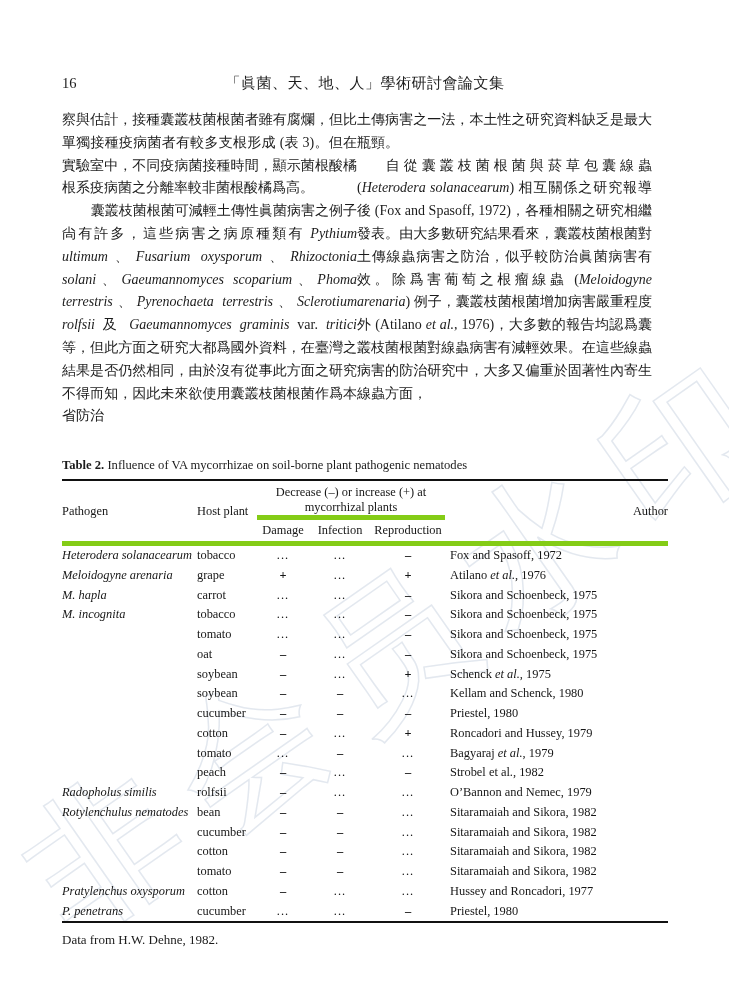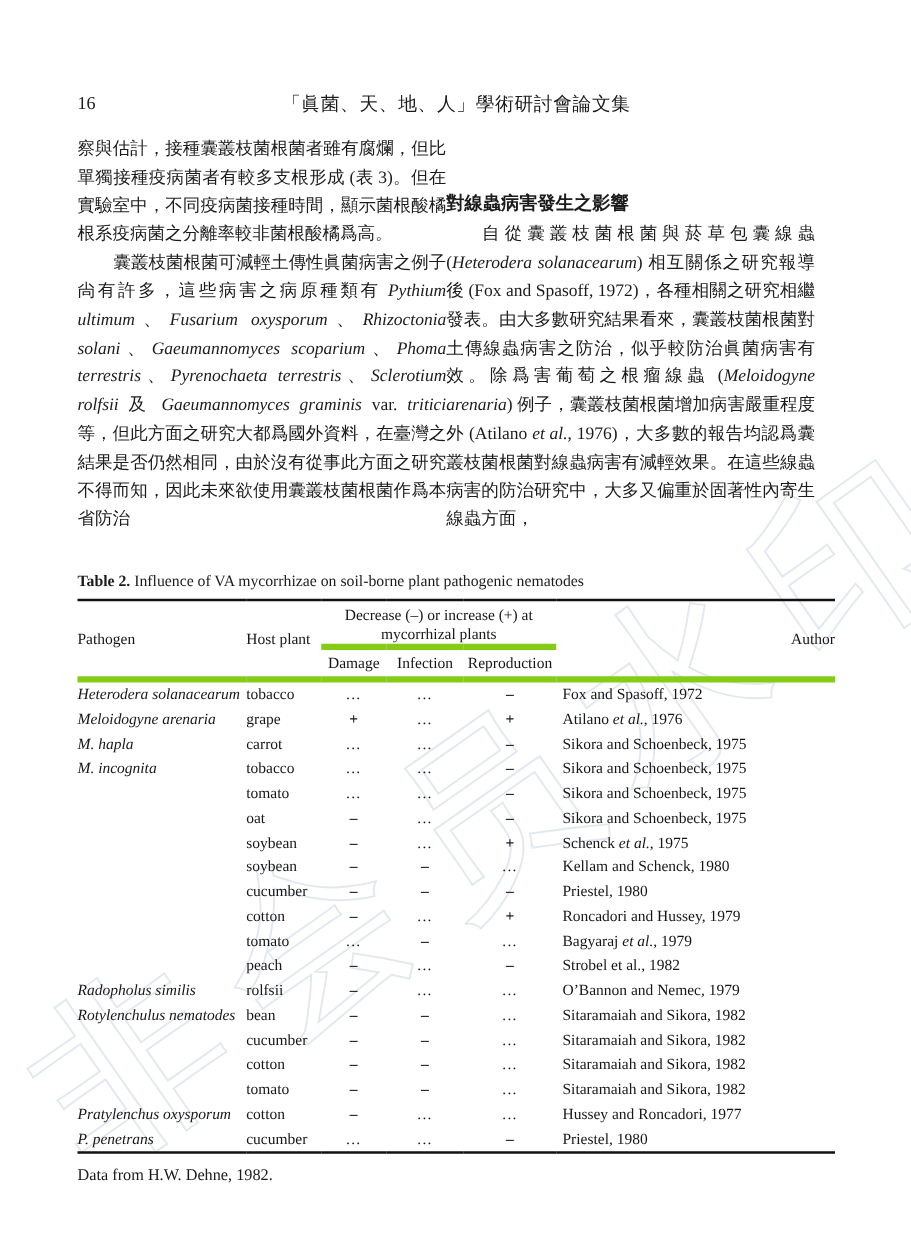--- a/index.html
+++ b/index.html
@@ -16,21 +16,21 @@
   }
   @supports (-webkit-text-stroke: 1px #000){
     .watermark{color:transparent;-webkit-text-stroke:1.5px rgba(193,205,219,0.45);}
   }
   .content{position:relative;z-index:1;}
   
   .page-header{position:absolute;top:74px;left:62px;width:606px;height:20px;}
   .page-number{position:absolute;left:0;top:1px;font-size:14.5px;}
   .journal-title{text-align:center;font-size:15px;letter-spacing:0.5px;}
   
-  .columns{position:absolute;top:109px;left:62px;width:606px;display:flex;gap:0;align-items:flex-end;}
+  .columns{position:absolute;top:109px;left:62px;width:606px;display:flex;gap:0;}
   .col{width:295px;font-size:14px;line-height:22.8px;text-align:justify;}
   .para{margin:0;}
   .para.indent{text-indent:2.05em;}
   .section-heading{
     font-family:"Liberation Sans","DejaVu Sans",sans-serif;font-weight:700;
     font-size:14.6px;line-height:22px;margin-top:21px;margin-bottom:3px;text-align:left;
   }
   
   .table-block{position:absolute;top:456px;left:62px;width:606px;}
   .caption{font-size:12.6px;line-height:18px;text-align:left;}
@@ -63,21 +63,21 @@
       <span class="page-number">16</span>
       <div class="journal-title">「眞菌、天、地、人」學術研討會論文集</div>
     </div>
 
     <div class="columns">
       <div class="col">
         <p class="para">察與估計，接種囊叢枝菌根菌者雖有腐爛，但比單獨接種疫病菌者有較多支根形成 (表 3)。但在實驗室中，不同疫病菌接種時間，顯示菌根酸橘根系疫病菌之分離率較非菌根酸橘爲高。</p>
         <p class="para indent">囊叢枝菌根菌可減輕土傳性眞菌病害之例子尙有許多，這些病害之病原種類有 <i>Pythium ultimum</i>、<i>Fusarium oxysporum</i>、<i>Rhizoctonia solani</i>、<i>Gaeumannomyces scoparium</i>、<i>Phoma terrestris</i>、<i>Pyrenochaeta terrestris</i>、<i>Sclerotium rolfsii</i> 及 <i>Gaeumannomyces graminis</i> var. <i>tritici</i> 等，但此方面之研究大都爲國外資料，在臺灣之結果是否仍然相同，由於沒有從事此方面之研究不得而知，因此未來欲使用囊叢枝菌根菌作爲本省防治</p>
       </div>
       <div class="col">
-        <div class="section-heading">對線蟲病害發生之影響</div>
+        <p class="para">土傳病害之一法，本土性之研究資料缺乏是最大瓶頸。</p>
         <p class="para indent">自從囊叢枝菌根菌與菸草包囊線蟲 (<i>Heterodera solanacearum</i>) 相互關係之研究報導後 (Fox and Spasoff, 1972)，各種相關之研究相繼發表。由大多數研究結果看來，囊叢枝菌根菌對土傳線蟲病害之防治，似乎較防治眞菌病害有效。除爲害葡萄之根瘤線蟲 (<i>Meloidogyne arenaria</i>) 例子，囊叢枝菌根菌增加病害嚴重程度外 (Atilano <i>et al.</i>, 1976)，大多數的報告均認爲囊叢枝菌根菌對線蟲病害有減輕效果。在這些線蟲病害的防治研究中，大多又偏重於固著性內寄生線蟲方面，</p>
       </div>
     </div>
 
     <div class="table-block">
       <div class="caption">
         <span class="lbl">Table 2.</span>
         <span>Influence of VA mycorrhizae on soil-borne plant pathogenic nematodes</span>
       </div>
 

